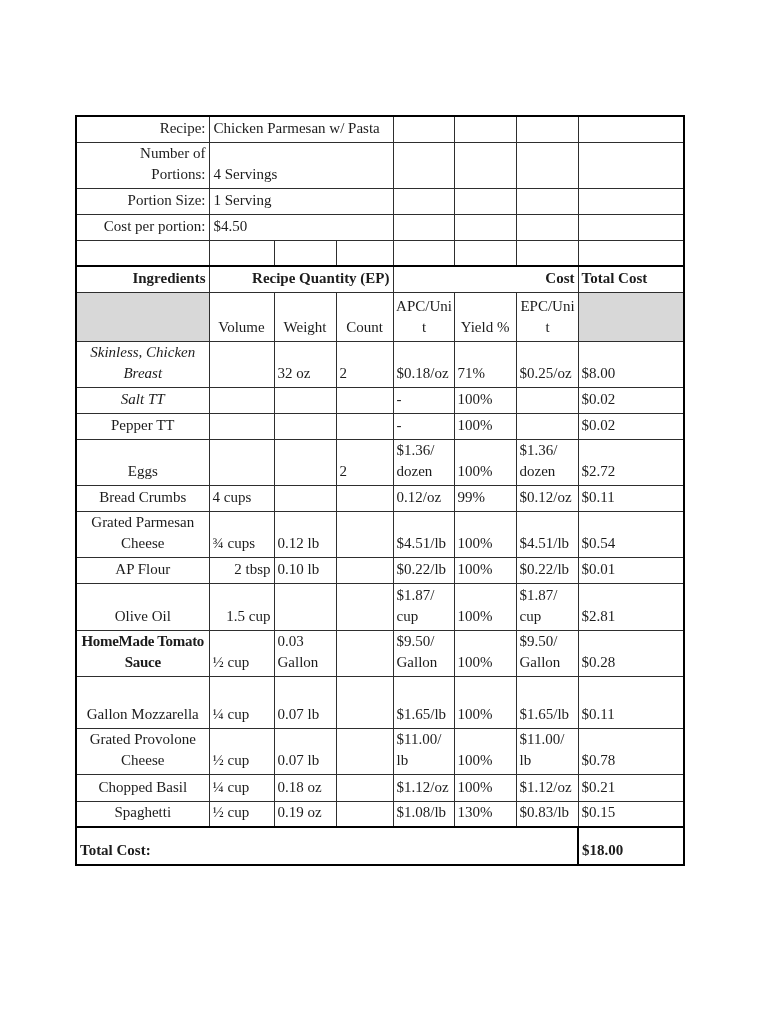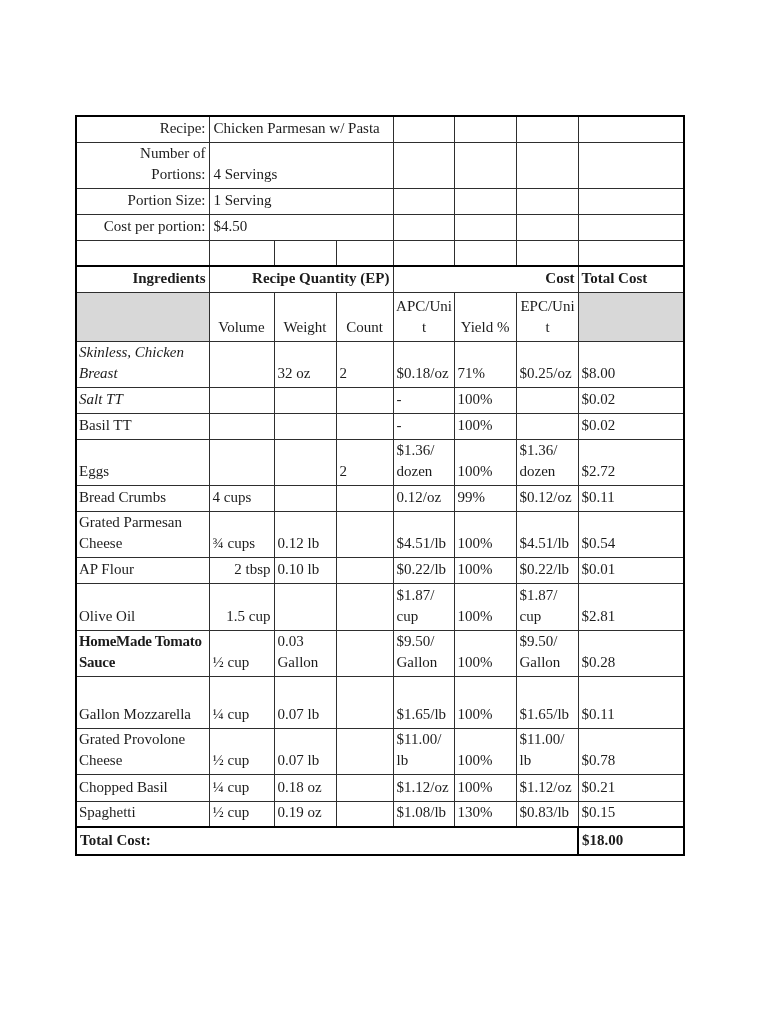--- a/index.html
+++ b/index.html
@@ -22,32 +22,32 @@
     border: 1px solid #2e2e2e;
     vertical-align: bottom;
     padding: 0 3px 3px 3px;
     font-size: 15px;
     line-height: 21px;
     white-space: pre-line;
     overflow: hidden;
   }
   tr.h26 { height: 26px; }
   tr.h49 { height: 49px; }
-  tr.h30 { height: 28px; }
+  tr.h30 { height: 38px; }
 
   .lbl { text-align: right; padding-right: 3px; padding-left: 22px; }
   .val { text-align: left; padding-left: 4px; }
 
   .th { font-weight: bold; border-top: 2px solid #000; }
   .c  { text-align: right; }
   .sub { text-align: center; }
   .gray { background: #d8d8d8; }
   .brk { word-break: break-all; padding-left: 2px; padding-right: 1px; margin-top: 31px; }
 
-  td.name { padding-left: 2px; padding-right: 2px; }
+  td.name { padding-left: 2px; padding-right: 2px; text-align: center; }
   td.name.italic { font-style: italic; }
   td.name.bold { font-weight: bold; letter-spacing: -0.3px; }
 
   tr.total-row td { border: 2px solid #000; font-weight: bold; }
 </style>
 </head>
 <body>
 
 <div class="page">
   <table class="cost-table">
@@ -136,21 +136,21 @@
           <td class="name italic">Salt TT</td>
           <td></td>
           <td></td>
           <td></td>
           <td>-</td>
           <td>100%</td>
           <td></td>
           <td>$0.02</td>
         </tr>
         <tr style="height: 26px;">
-          <td class="name ">Basil TT</td>
+          <td class="name ">Pepper TT</td>
           <td></td>
           <td></td>
           <td></td>
           <td>-</td>
           <td>100%</td>
           <td></td>
           <td>$0.02</td>
         </tr>
         <tr style="height: 46px;">
           <td class="name ">Eggs</td>

